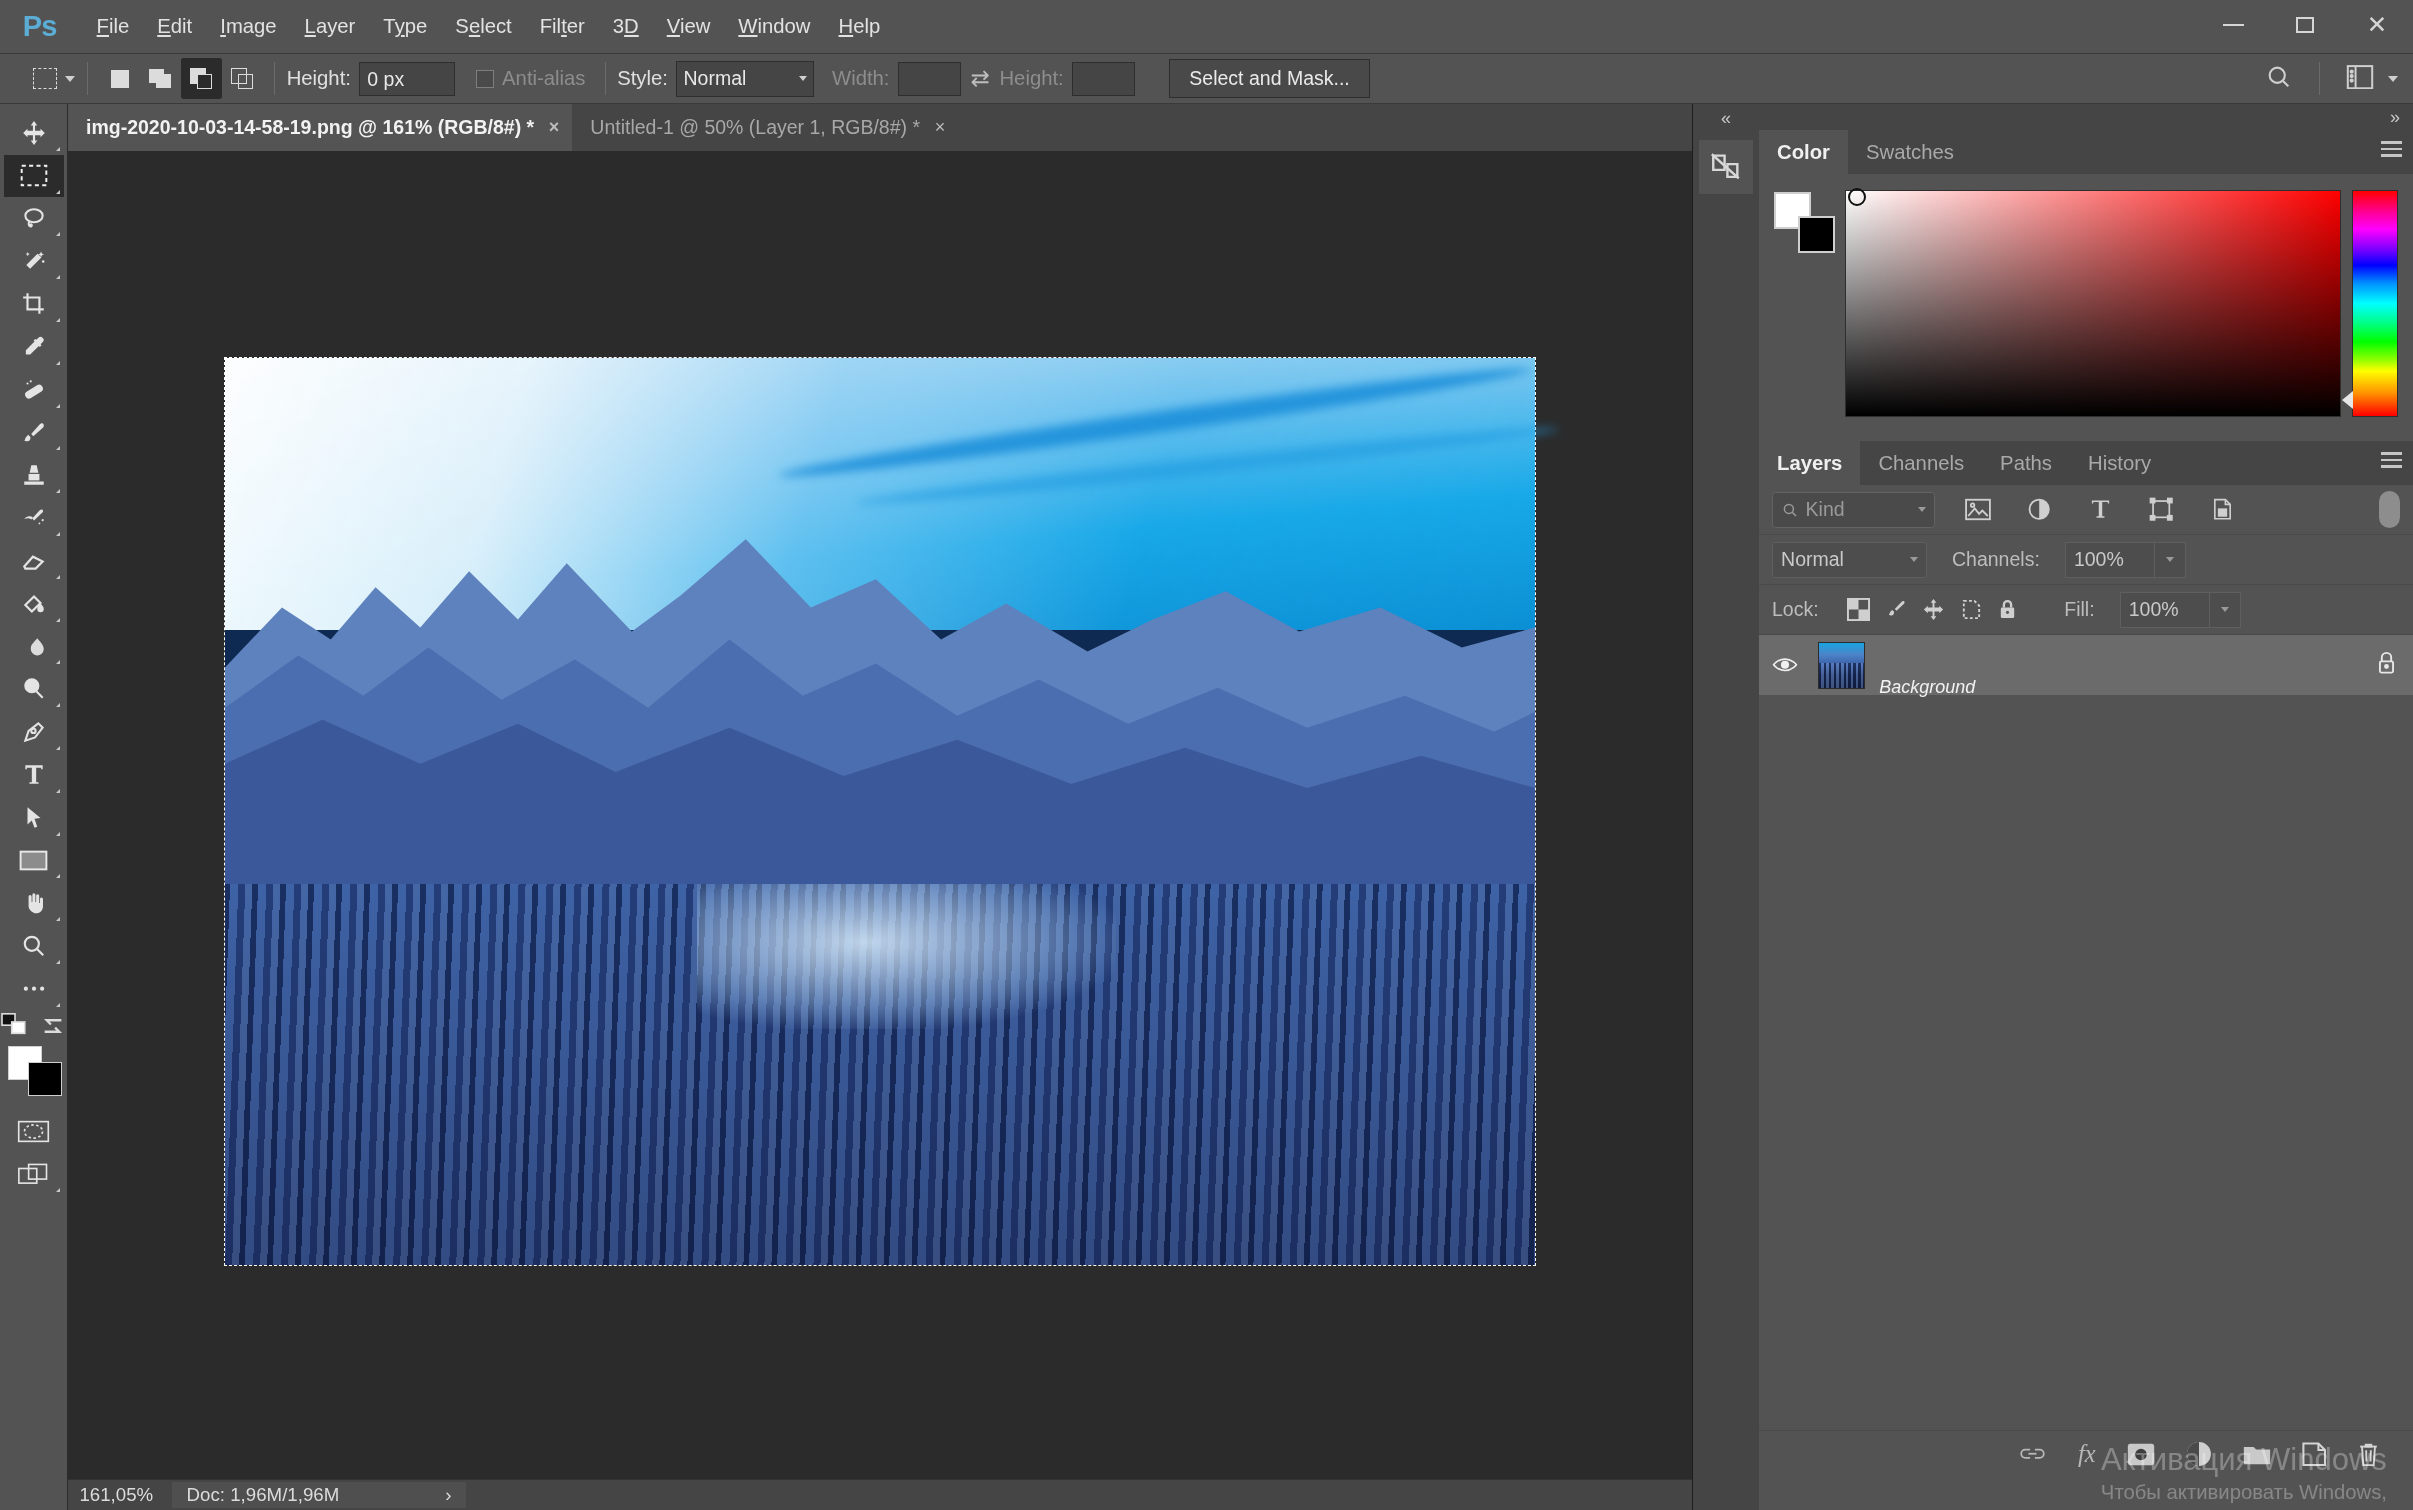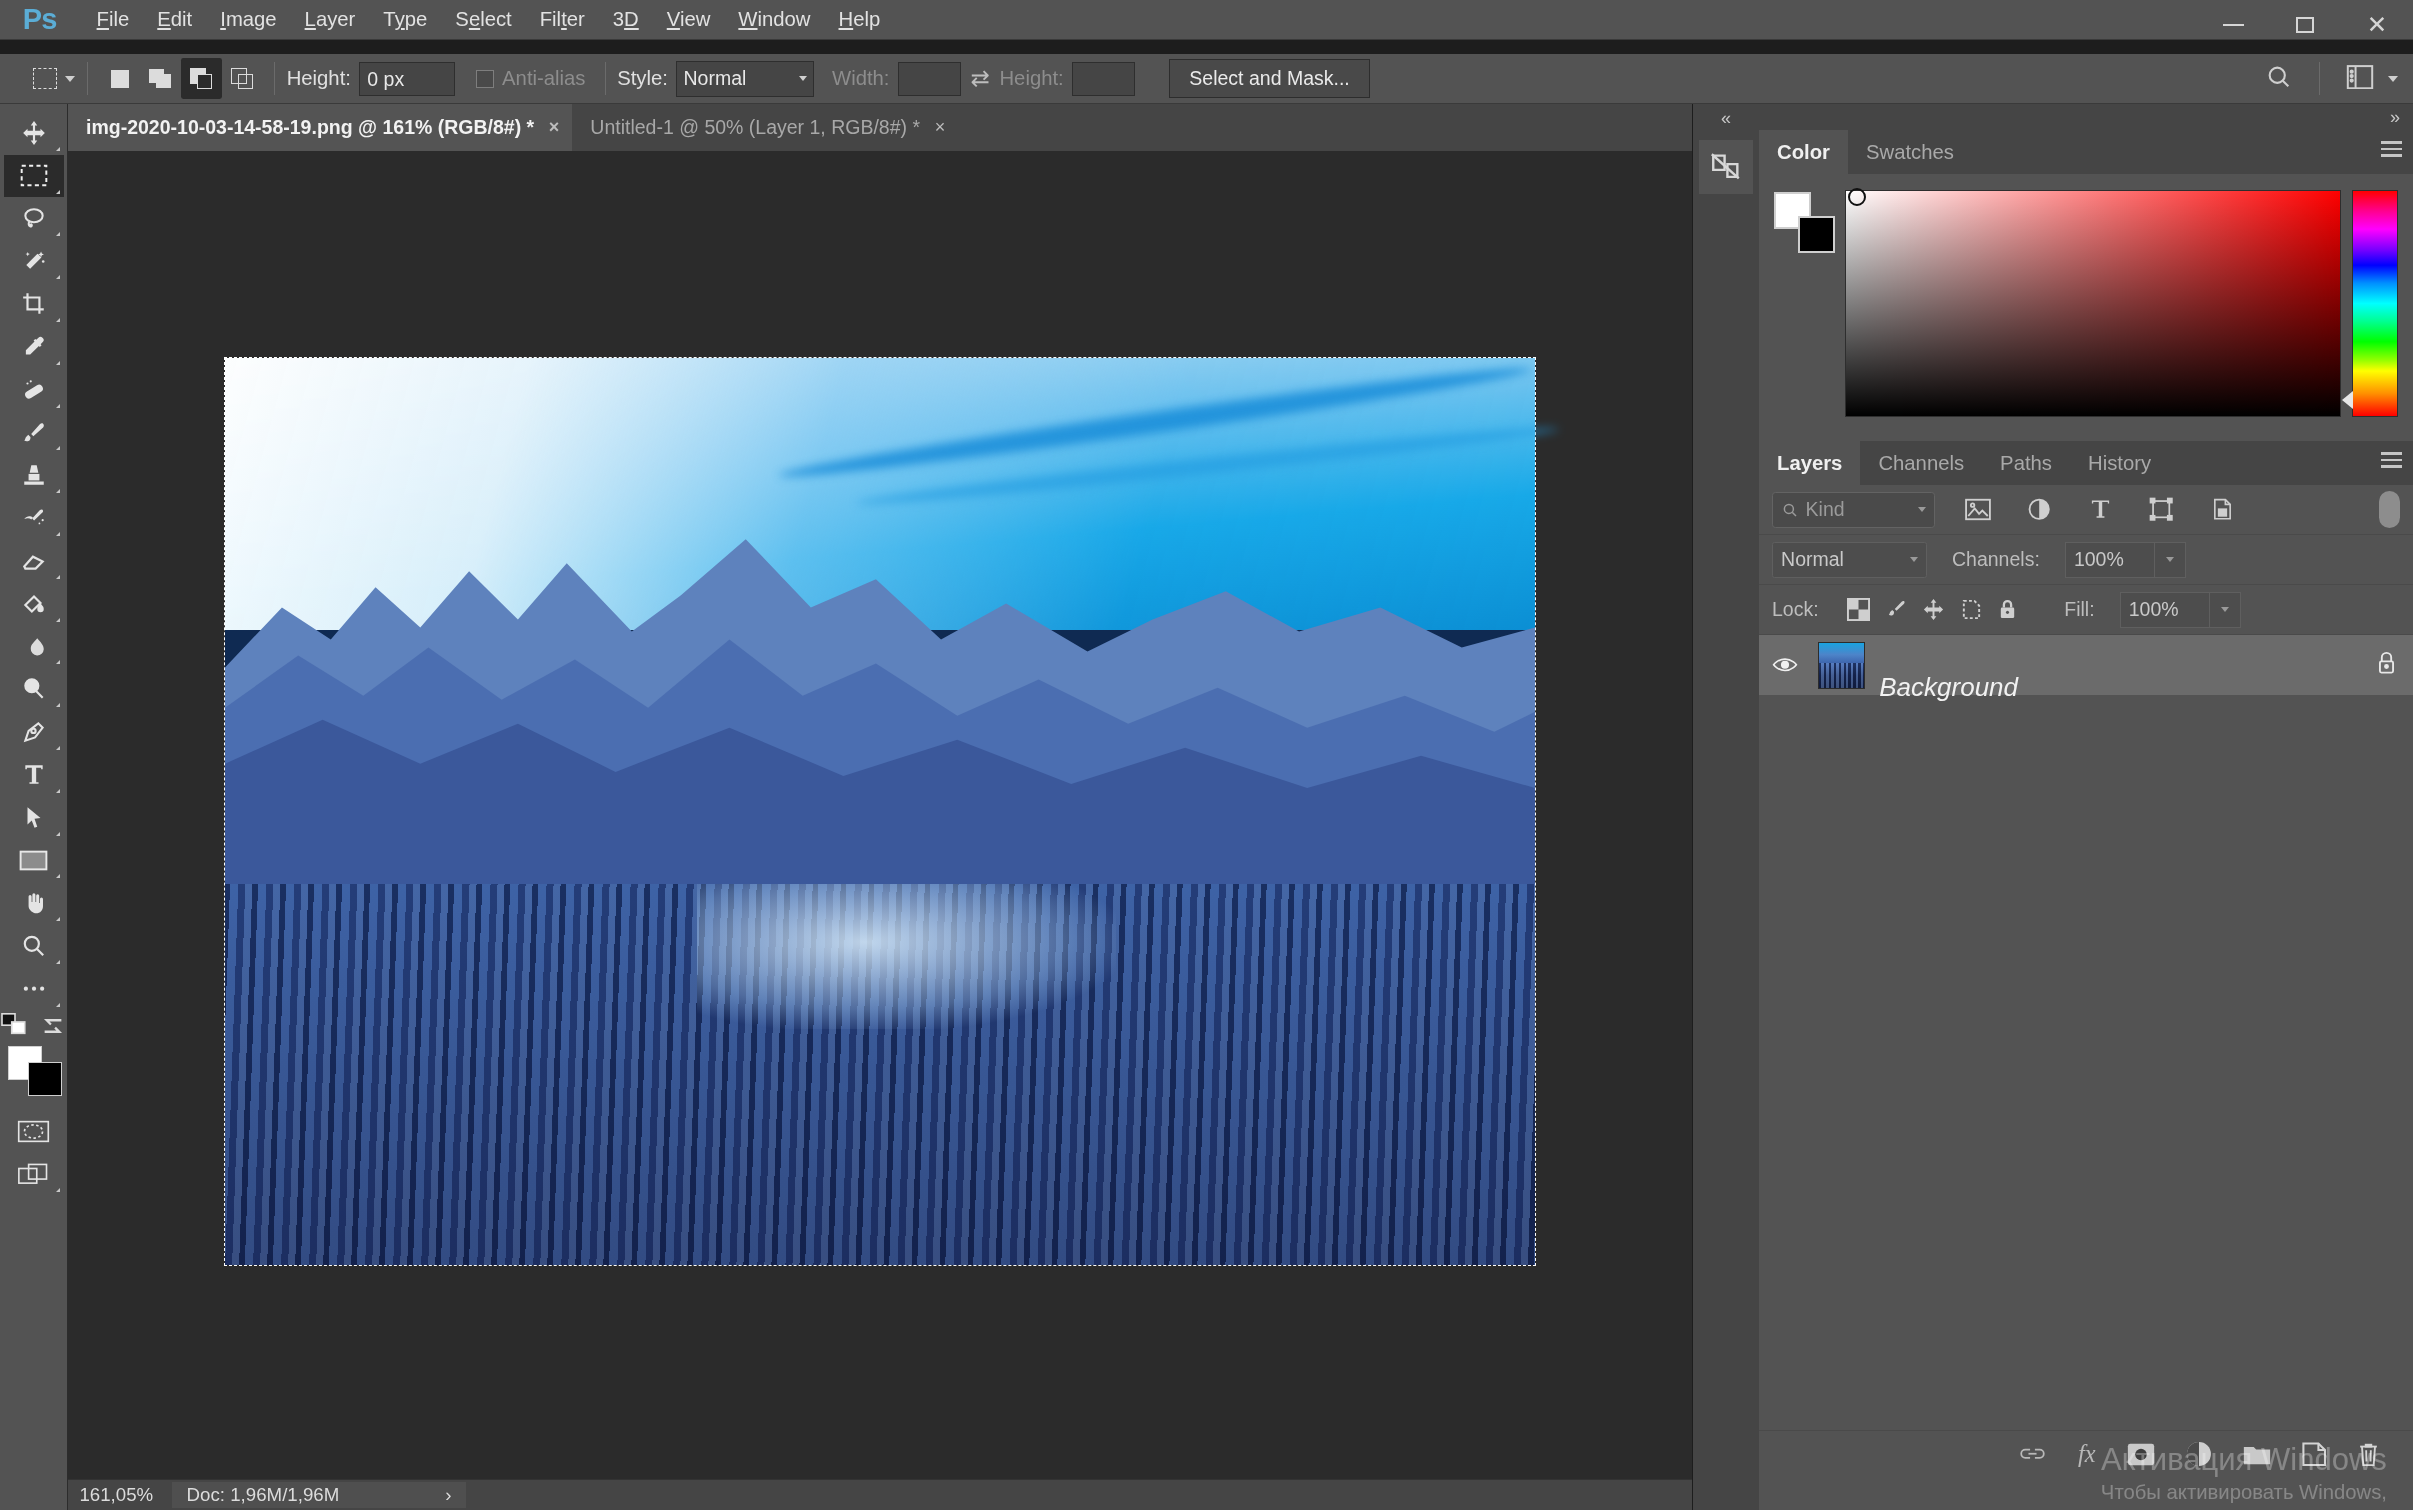--- a/index.html
+++ b/index.html
@@ -6,21 +6,21 @@
   html,body{ background:#1d1d1d; }
   body{
     width:2413px; height:1510px; overflow:hidden;
     font-family:"Liberation Sans", sans-serif;
     color:#d4d4d4; position:relative;
     -webkit-font-smoothing:antialiased;
   }
 
   
   #titlebar{
-    position:absolute; left:0; top:0; width:2413px; height:40px;
+    position:absolute; left:0; top:0; width:2413px; height:54px;
     background:#535353; display:flex; align-items:center;
     border-bottom:0.8px solid #3a3a3a;
   }
   #ps-logo{
     width:50px; height:37px; margin-left:14.6px;
     display:flex; align-items:center; justify-content:center;
     font-size:29px; font-weight:bold; color:#5badd6;
     font-family:"Liberation Sans", sans-serif; letter-spacing:-0.8px;
   }
   .menu-list{ display:flex; align-items:center; margin-left:18px; }
@@ -275,21 +275,21 @@
   .eye{ width:36px;display:flex;align-items:center;justify-content:center;cursor:pointer; }
   .lthumb{
     width:47px;height:47px;border:1.6px solid #2c2c2c;
     background:linear-gradient(180deg,#1aa3e0 0%, #4d84c9 26%, #3a5fa8 48%, #22386f 72%, #17264d 100%);
     position:relative; overflow:hidden;
   }
   .lthumb:after{
     content:""; position:absolute;left:0;bottom:0;width:100%;height:55%;
     background:repeating-linear-gradient(90deg, rgba(10,18,48,.6) 0 2.4px, rgba(150,185,235,.3) 2.4px 4.9px);
   }
-  .lname{ font-size:26px; font-style:italic; color:#f2f2f2;margin-top:44px; }
+  .lname{ font-size:18px; font-style:italic; color:#f2f2f2;margin-top:44px; }
   .llock{ margin-left:auto; }
 
   #layerfooter{
     position:absolute; left:0; bottom:33px; width:654px; height:47px;
     background:#535353; display:flex; align-items:center; justify-content:flex-end;
     gap:31px; padding-right:33px; border-top:0.8px solid #4a4a4a;
   }
   .lf-ico{ cursor:pointer; display:flex; align-items:center; justify-content:center; }
 
   

